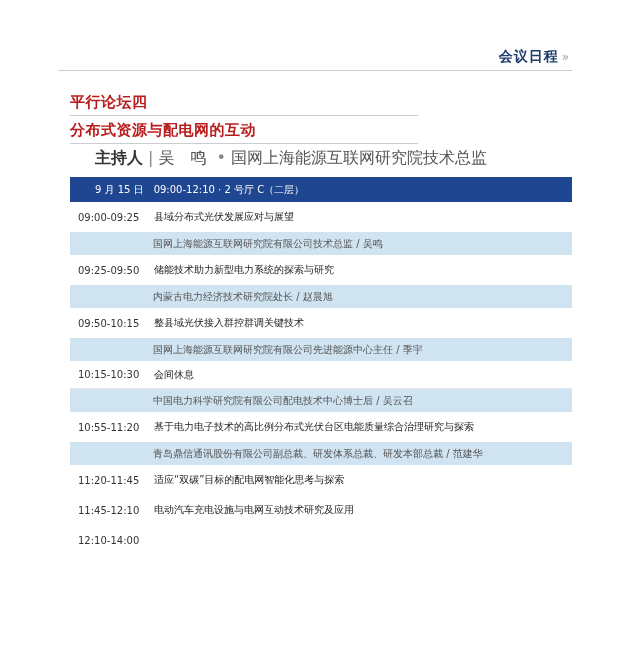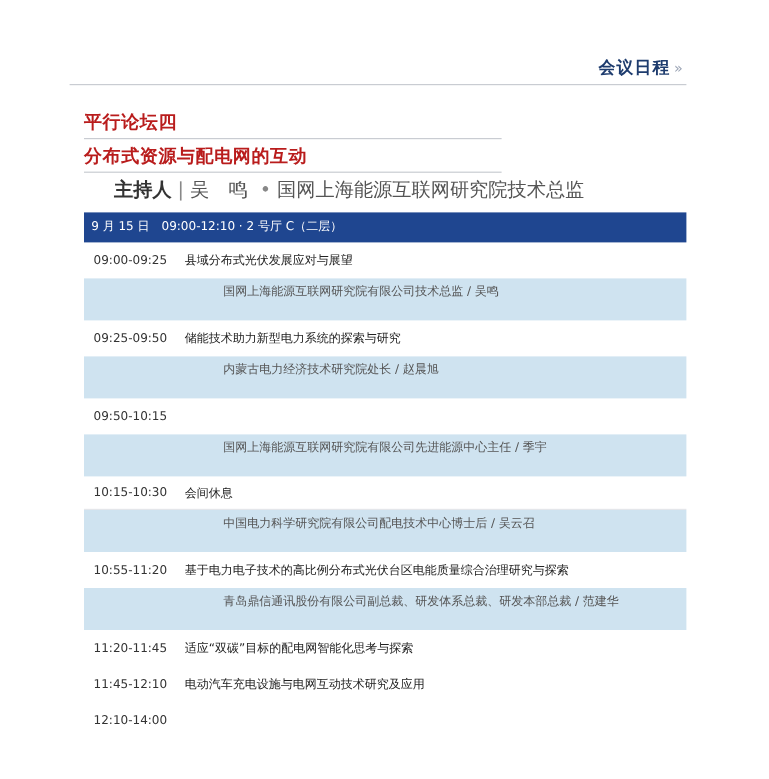--- a/index.html
+++ b/index.html
@@ -78,21 +78,21 @@
       left: 70px;
       top: 177px;
       width: 502px;
     }
     .sched-header {
       height: 25px;
       background: #1f4690;
       color: #ffffff;
       font-size: 10px;
       line-height: 25px;
-      padding-left: 6px;
+      padding-left: 25px;
       white-space: nowrap;
     }
     .sched-header .date {
       margin-right: 10px;
     }
     .row-talk {
       height: 30px;
       display: flex;
       align-items: center;
       font-size: 10px;
@@ -107,26 +107,26 @@
       width: 84px;
       padding-left: 8px;
       box-sizing: border-box;
       flex: none;
       color: #333333;
     }
     .row-talk .topic {
       flex: 1;
     }
     .row-speaker {
-      height: 35px;
+      height: 23px;
       background: #cfe3f0;
       font-size: 10px;
       color: #555555;
       line-height: 23px;
-      padding-left: 116px;
+      padding-left: 83px;
       white-space: nowrap;
     }
   </style>
 </head>
 <body>
 
 <div class="top-nav">
   <span class="top-nav-label">
     <span>会议日程</span><span class="chev">»</span>
   </span>
@@ -154,20 +154,21 @@
   <div class="row-speaker">国网上海能源互联网研究院有限公司技术总监 / 吴鸣</div>
 
   <div class="row-talk">
     <span class="time">09:25-09:50</span>
     <span class="topic">储能技术助力新型电力系统的探索与研究</span>
   </div>
   <div class="row-speaker">内蒙古电力经济技术研究院处长 / 赵晨旭</div>
 
   <div class="row-talk">
     <span class="time">09:50-10:15</span>
+    <span class="topic">整县域光伏接入群控群调关键技术</span>
   </div>
   <div class="row-speaker">国网上海能源互联网研究院有限公司先进能源中心主任 / 季宇</div>
 
   <div class="row-talk break">
     <span class="time">10:15-10:30</span>
     <span class="topic">会间休息</span>
   </div>
 
   <div class="row-speaker">中国电力科学研究院有限公司配电技术中心博士后 / 吴云召</div>
 

